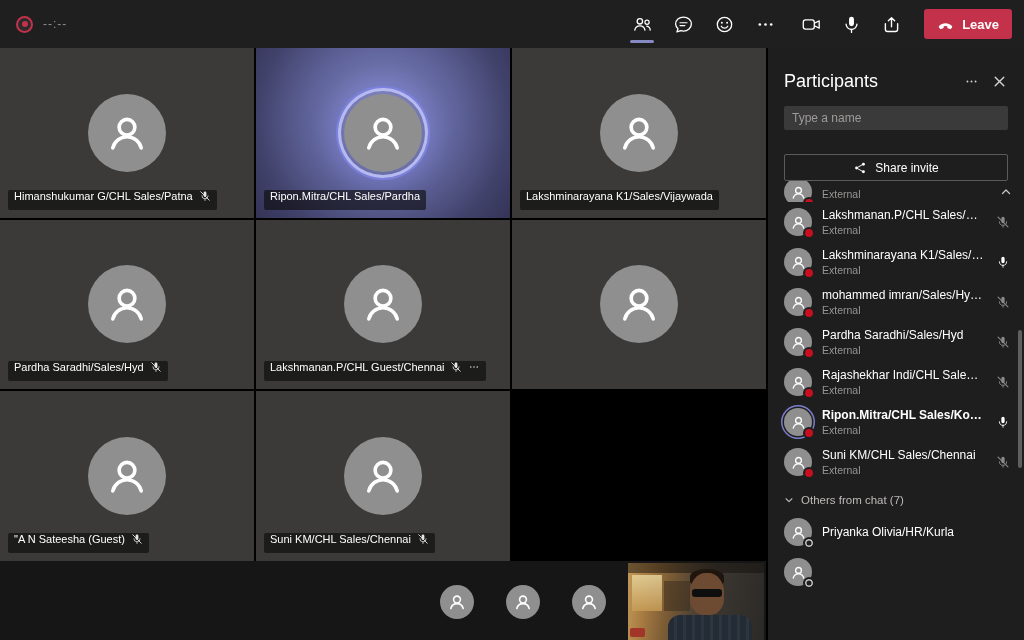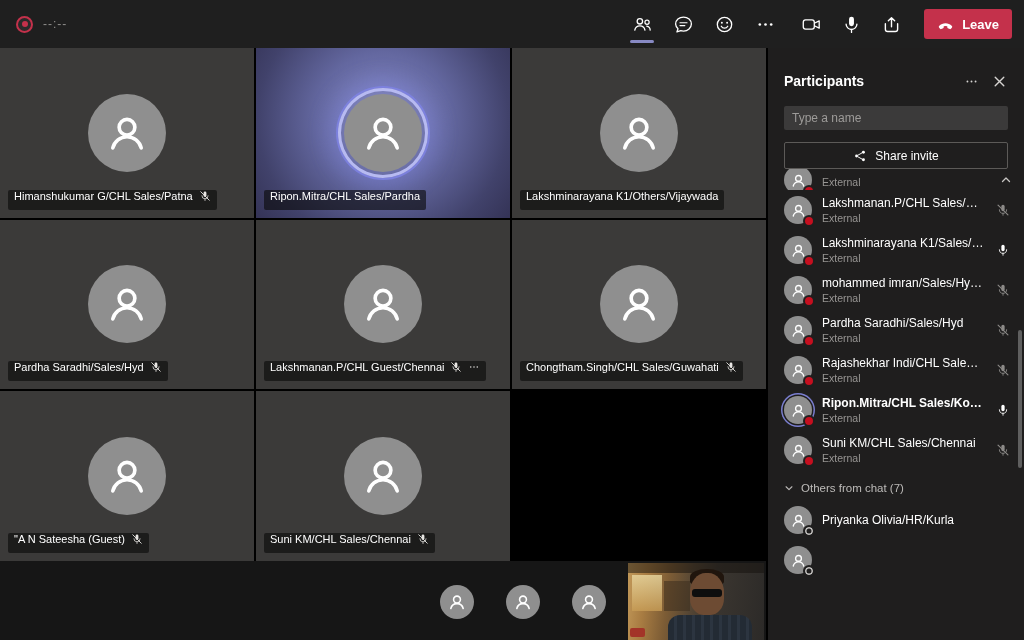--- a/index.html
+++ b/index.html
@@ -22,21 +22,21 @@
   .leave-btn{height:30px;margin-left:12px;padding:0 13px;border:none;border-radius:3px;background:#c4314b;color:#fff;font-size:13px;font-weight:700;display:flex;align-items:center;gap:8px}
   .leave-btn svg{width:17px;height:17px}
 
   
   .stage{position:absolute;left:0;top:48px;width:766px;height:513px;background:#000;display:grid;grid-template-columns:repeat(3,1fr);grid-template-rows:repeat(3,1fr);gap:2px}
   .tile{position:relative;background:#3b3a39;display:flex;align-items:center;justify-content:center;overflow:hidden}
   .tile.active{background:radial-gradient(circle at 50% 42%,#8a8ec9 0%,#63679f 42%,#41426b 78%,#343356 100%)}
   .tile-avatar{width:78px;height:78px;border-radius:50%;background:#8f8f8f;color:#fff;display:flex;align-items:center;justify-content:center}
   .tile-avatar svg{width:46px;height:46px}
   .speak-ring{border-radius:50%;padding:6px;box-shadow:inset 0 0 0 3px #b7baf1,0 0 0 2px rgba(125,130,225,.9),0 0 22px 7px rgba(125,130,225,.45)}
-  .tile-label{position:absolute;left:8px;bottom:8px;max-width:calc(100% - 16px);height:20px;padding:8px 6px;background:rgba(10,10,10,.62);border-radius:2px;color:#fff;font-size:11px;display:flex;align-items:flex-end;gap:6px;white-space:nowrap}
+  .tile-label{position:absolute;left:8px;bottom:8px;max-width:calc(100% - 16px);height:20px;padding:0 6px;background:rgba(10,10,10,.62);border-radius:2px;color:#fff;font-size:11px;display:flex;align-items:flex-start;gap:6px;white-space:nowrap}
   .tile-label svg{width:12px;height:12px;flex:none;color:#e8e6e3}
 
   
   .bottomstrip{position:absolute;left:0;top:561px;width:766px;height:79px;background:#161616}
   .overflow-avatars{position:absolute;left:440px;top:24px;display:flex;gap:32px}
   .mini-av{width:34px;height:34px;border-radius:50%;background:#8f8f8f;color:#fff;display:flex;align-items:center;justify-content:center;border:none}
   .mini-av svg{width:20px;height:20px}
 
   
   .selfview{position:absolute;left:628px;top:563px;width:136px;height:77px;overflow:hidden;background:#2d2b28;z-index:5}
@@ -46,27 +46,27 @@
   .sv-shelf{position:absolute;left:36px;top:18px;width:26px;height:30px;background:rgba(60,45,30,.55)}
   .sv-hair{position:absolute;left:62px;top:6px;width:34px;height:16px;border-radius:50% 50% 20% 20%;background:#20150d}
   .sv-head{position:absolute;left:62px;top:10px;width:34px;height:42px;border-radius:46% 46% 40% 40%;background:#6d4b33}
   .sv-glasses{position:absolute;left:64px;top:26px;width:30px;height:8px;border-radius:3px;background:#0e0e0e}
   .sv-body{position:absolute;left:40px;top:52px;width:84px;height:25px;border-radius:12px 12px 0 0;background:repeating-linear-gradient(90deg,#232b34 0 6px,#2c3540 6px 9px)}
   .sv-red{position:absolute;left:2px;bottom:3px;width:15px;height:9px;border-radius:2px;background:#a33428}
 
   
   .panel{position:absolute;left:768px;top:48px;width:256px;height:592px;background:#1f1e1e;color:#fff}
   .panel-header{display:flex;align-items:center;padding:20px 12px 10px 16px}
-  .panel-title{font-size:14px;font-weight:700}
+  .panel-title{font-size:18px;font-weight:400}
   .ph-actions{margin-left:auto;display:flex;align-items:center;gap:2px}
   .ph-btn{width:26px;height:26px;background:none;border:none;color:#d6d4d2;display:flex;align-items:center;justify-content:center}
   .ph-btn svg{width:15px;height:15px}
   .search{display:block;width:224px;margin:2px auto 0;height:24px;background:#3b3a3a;border:none;border-radius:2px;color:#e6e4e2;font-size:12px;padding:0 8px;font-family:inherit}
   .search::placeholder{color:#9d9b99}
-  .share-invite{display:flex;align-items:center;justify-content:center;gap:8px;width:224px;margin:12px auto 0;height:27px;background:transparent;border:1px solid #5c5a58;border-radius:2px;color:#fff;font-size:12px}
+  .share-invite{display:flex;align-items:center;justify-content:center;gap:8px;width:224px;margin:24px auto 0;height:27px;background:transparent;border:1px solid #5c5a58;border-radius:2px;color:#fff;font-size:12px}
   .share-invite svg{width:14px;height:14px}
   .plist{position:relative;height:460px;overflow:hidden}
   .prow{display:flex;align-items:center;height:40px;padding:0 12px 0 16px;gap:10px}
   .prow.partial{height:21px;overflow:hidden;align-items:flex-end}
   .prow.partial .pavatar{margin-bottom:-4px}
   .prow.partial .psub{margin-bottom:2px}
   .pavatar{position:relative;flex:none;width:28px;height:28px;border-radius:50%;background:#8f8f8f;color:#fff;display:flex;align-items:center;justify-content:center}
   .pavatar svg{width:17px;height:17px}
   .pavatar.speaking{box-shadow:0 0 0 1.5px #1f1e1e,0 0 0 3px #7b7fd0}
   .dot{position:absolute;right:-3px;bottom:-3px;width:12px;height:12px;border-radius:50%;border:2px solid #1f1e1e;background:#c50f1f}
@@ -239,21 +239,21 @@
       </div>
     </section>
 
     <section class="tile">
       <div class="tile-avatar">
           <svg>
             <use href="#i-person"></use>
           </svg>
         </div>
       <div class="tile-label">
-        <span>Lakshminarayana K1/Others/Vijaywada</span>
+        <span>Lakshminarayana K1/Sales/Vijaywada</span>
       </div>
     </section>
 
     <section class="tile">
       <div class="tile-avatar">
           <svg>
             <use href="#i-person"></use>
           </svg>
         </div>
       <div class="tile-label">
@@ -281,26 +281,20 @@
           </svg>
       </div>
     </section>
 
     <section class="tile">
       <div class="tile-avatar">
           <svg>
             <use href="#i-person"></use>
           </svg>
         </div>
-      <div class="tile-label">
-        <span>Chongtham.Singh/CHL Sales/Guwahati</span>
-        <svg>
-            <use href="#i-mic-off"></use>
-          </svg>
-      </div>
     </section>
 
     <section class="tile">
       <div class="tile-avatar">
           <svg>
             <use href="#i-person"></use>
           </svg>
         </div>
       <div class="tile-label">
         <span>"A N Sateesha (Guest)</span>

